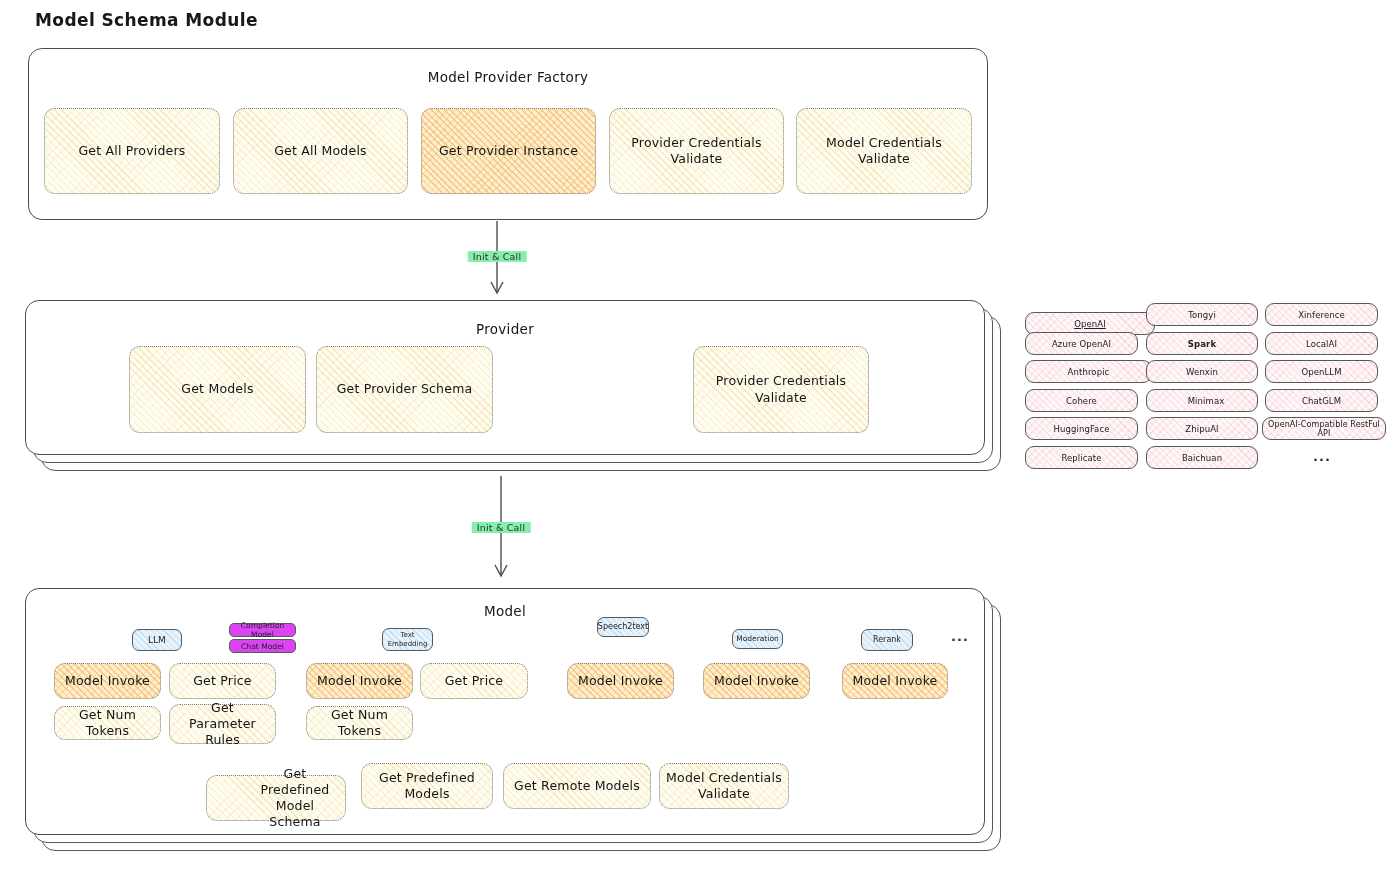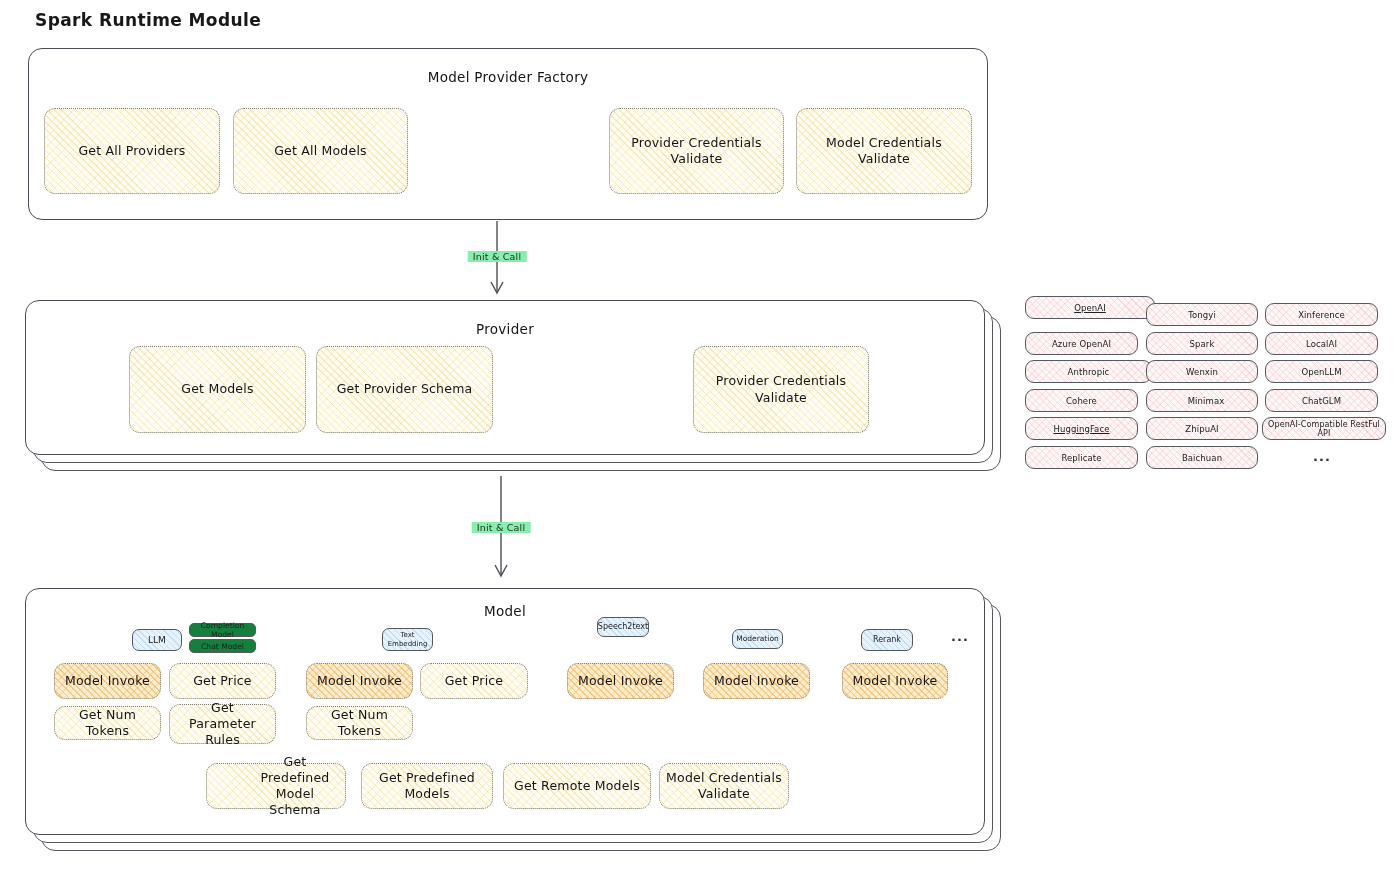--- a/index.html
+++ b/index.html
@@ -57,41 +57,42 @@
     position:absolute; display:flex; align-items:center; justify-content:center;
     text-align:center; line-height:1.15; padding:1px 3px;
     font-size:8px; color:#1c1d1f;
     border:1.3px solid #55585e; border-radius:7px;
     background-color:#e7f3fc;
     background-image:repeating-linear-gradient(45deg, rgba(134,188,233,.38) 0 1px, transparent 1px 4.4px);
   }
   .whitetab {
     position:absolute; display:flex; align-items:center; justify-content:center;
     text-align:center; font-size:7.6px; color:#1c1d1f;
-    border:1.1px solid #55585e; border-radius:5px; background:#15803d;
+    border:1.1px solid #55585e; border-radius:5px; background:#d946ef;margin-left:40px;
   }
   .arrow { position:absolute; }
   .arrow-label {
     position:absolute; transform:translateX(-50%);
     background:#86efac; padding:0 5px;
     font-size:9.5px; letter-spacing:.2px; color:#2b2c2e;
   }
   .ellipsis { position:absolute; font-size:13px; font-weight:700; color:#2b2c2e; letter-spacing:1px; }
 </style>
 </head>
 <body>
 
 <div class="canvas">
 
-  <div class="main-title">Spark Runtime Module</div>
+  <div class="main-title">Model Schema Module</div>
 
   <div class="panel" style="left:28px;top:48px;width:960px;height:172px;padding-left:11px;">
     <div class="panel-title">Model Provider Factory</div>
     <div class="node yellow" style="left:15px;top:59px;width:176px;height:86px;">Get All Providers</div>
     <div class="node yellow" style="left:204px;top:59px;width:175px;height:86px;">Get All Models</div>
+    <div class="node orange" style="left:392px;top:59px;width:175px;height:86px;">Get Provider Instance</div>
     <div class="node yellow" style="left:580px;top:59px;width:175px;height:86px;">Provider Credentials Validate</div>
     <div class="node yellow" style="left:767px;top:59px;width:176px;height:86px;">Model Credentials Validate</div>
   </div>
 
   <svg class="arrow" style="left:486px;top:221px;" width="22" height="76" viewBox="0 0 22 76">
     <line x1="11" y1="0" x2="11" y2="71" stroke="#4a4d52" stroke-width="1.4"></line>
     <polyline points="5,61 11,72 17,61" fill="none" stroke="#4a4d52" stroke-width="1.4"></polyline>
   </svg>
   <span class="arrow-label" style="left:497px;top:251px;">Init &amp; Call</span>
 
@@ -130,43 +131,43 @@
     <div class="node yellow" style="left:143px;top:115px;width:107px;height:40px;">Get Parameter Rules</div>
 
     <div class="node orange" style="left:280px;top:74px;width:107px;height:36px;">Model Invoke</div>
     <div class="node yellow" style="left:394px;top:74px;width:108px;height:36px;">Get Price</div>
     <div class="node yellow" style="left:280px;top:117px;width:107px;height:34px;">Get Num Tokens</div>
 
     <div class="node orange" style="left:541px;top:74px;width:107px;height:36px;">Model Invoke</div>
     <div class="node orange" style="left:677px;top:74px;width:107px;height:36px;">Model Invoke</div>
     <div class="node orange" style="left:816px;top:74px;width:106px;height:36px;">Model Invoke</div>
 
-    <div class="node yellow" style="left:180px;top:174px;width:140px;height:46px;padding-left:44px;">Get Predefined Model Schema</div>
+    <div class="node yellow" style="left:180px;top:186px;width:140px;height:46px;padding-left:44px;">Get Predefined Model Schema</div>
     <div class="node yellow" style="left:335px;top:174px;width:132px;height:46px;">Get Predefined Models</div>
     <div class="node yellow" style="left:477px;top:174px;width:148px;height:46px;">Get Remote Models</div>
     <div class="node yellow" style="left:633px;top:174px;width:130px;height:46px;">Model Credentials Validate</div>
   </div>
 
-  <div class="chip" style="left:1025px;top:296px;width:130px;height:23px;text-decoration:underline;">OpenAI</div>
+  <div class="chip" style="left:1025px;top:312px;width:130px;height:23px;text-decoration:underline;">OpenAI</div>
   <div class="chip" style="left:1146px;top:303px;width:112px;height:23px;">Tongyi</div>
   <div class="chip" style="left:1265px;top:303px;width:113px;height:23px;">Xinference</div>
 
   <div class="chip" style="left:1025px;top:332px;width:113px;height:23px;">Azure OpenAI</div>
-  <div class="chip" style="left:1146px;top:332px;width:112px;height:23px;">Spark</div>
+  <div class="chip" style="left:1146px;top:332px;width:112px;height:23px;font-weight:bold;">Spark</div>
   <div class="chip" style="left:1265px;top:332px;width:113px;height:23px;">LocalAI</div>
 
   <div class="chip" style="left:1025px;top:360px;width:127px;height:23px;">Anthropic</div>
   <div class="chip" style="left:1146px;top:360px;width:112px;height:23px;">Wenxin</div>
   <div class="chip" style="left:1265px;top:360px;width:113px;height:23px;">OpenLLM</div>
 
   <div class="chip" style="left:1025px;top:389px;width:113px;height:23px;">Cohere</div>
   <div class="chip" style="left:1146px;top:389px;width:112px;height:23px;padding-left:8px;">Minimax</div>
   <div class="chip" style="left:1265px;top:389px;width:113px;height:23px;">ChatGLM</div>
 
-  <div class="chip" style="left:1025px;top:417px;width:113px;height:23px;text-decoration:underline;">HuggingFace</div>
+  <div class="chip" style="left:1025px;top:417px;width:113px;height:23px;">HuggingFace</div>
   <div class="chip" style="left:1146px;top:417px;width:112px;height:23px;">ZhipuAI</div>
   <div class="chip wide" style="left:1262px;top:417px;width:124px;height:23px;">OpenAI-Compatible RestFul API</div>
 
   <div class="chip" style="left:1025px;top:446px;width:113px;height:23px;">Replicate</div>
   <div class="chip" style="left:1146px;top:446px;width:112px;height:23px;">Baichuan</div>
   <div class="ellipsis" style="left:1313px;top:449px;">...</div>
 
 </div>
 
 </body></html>

